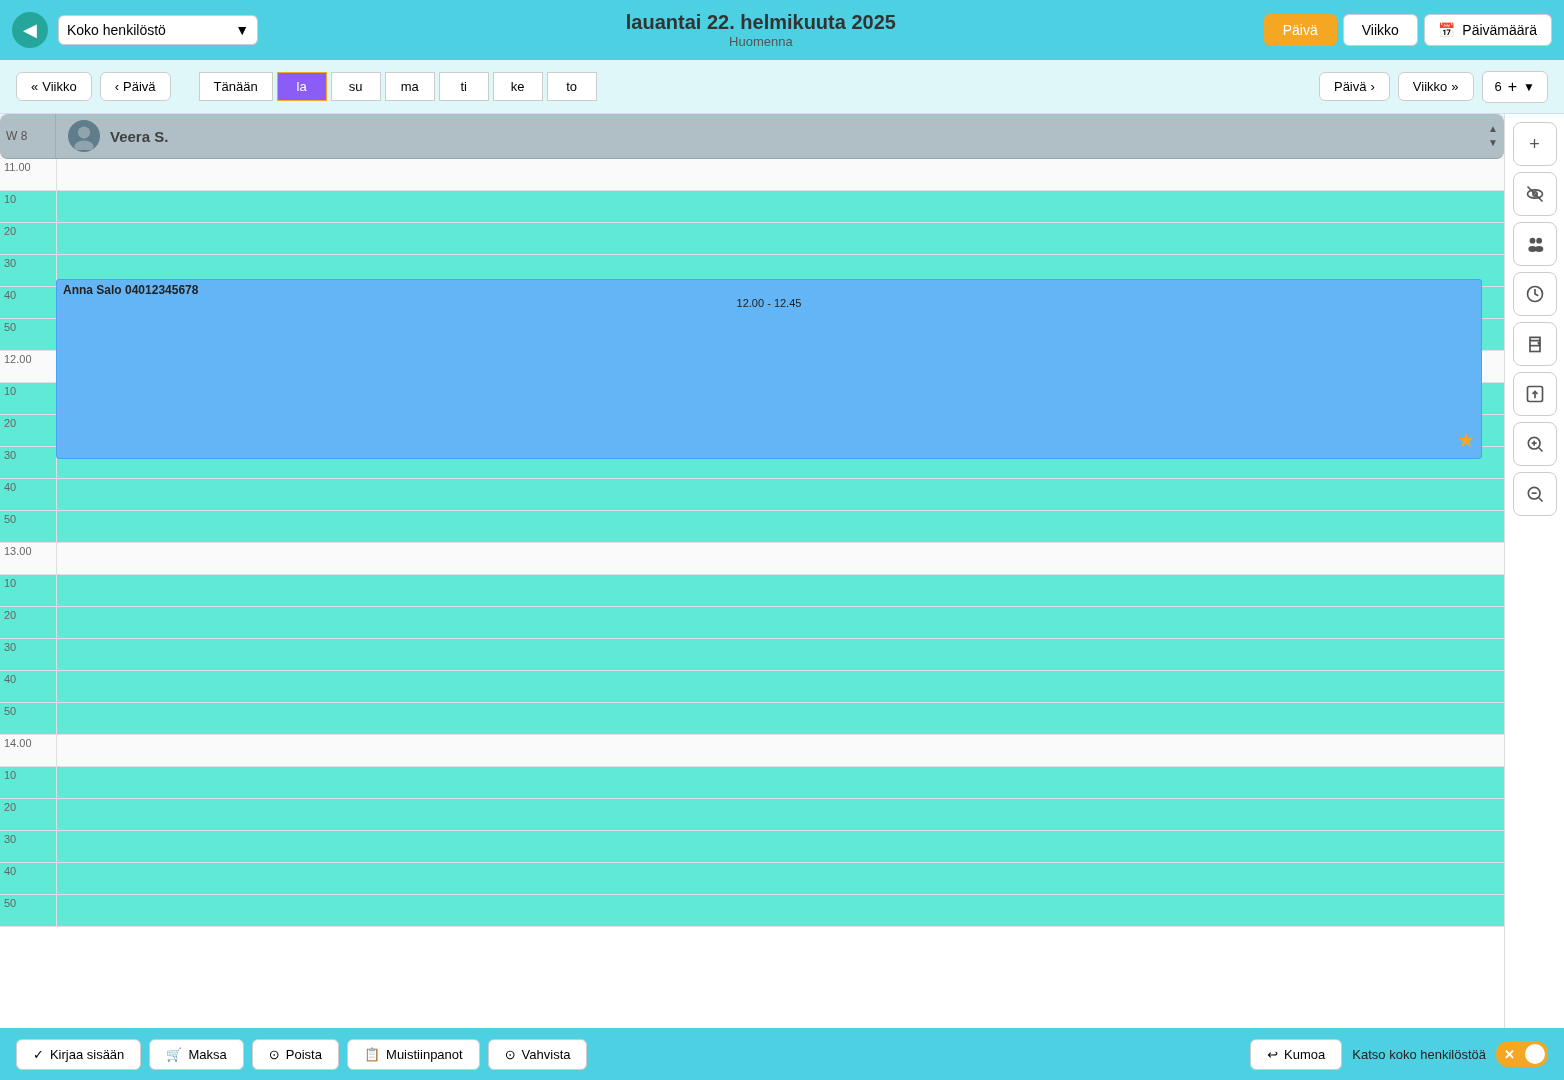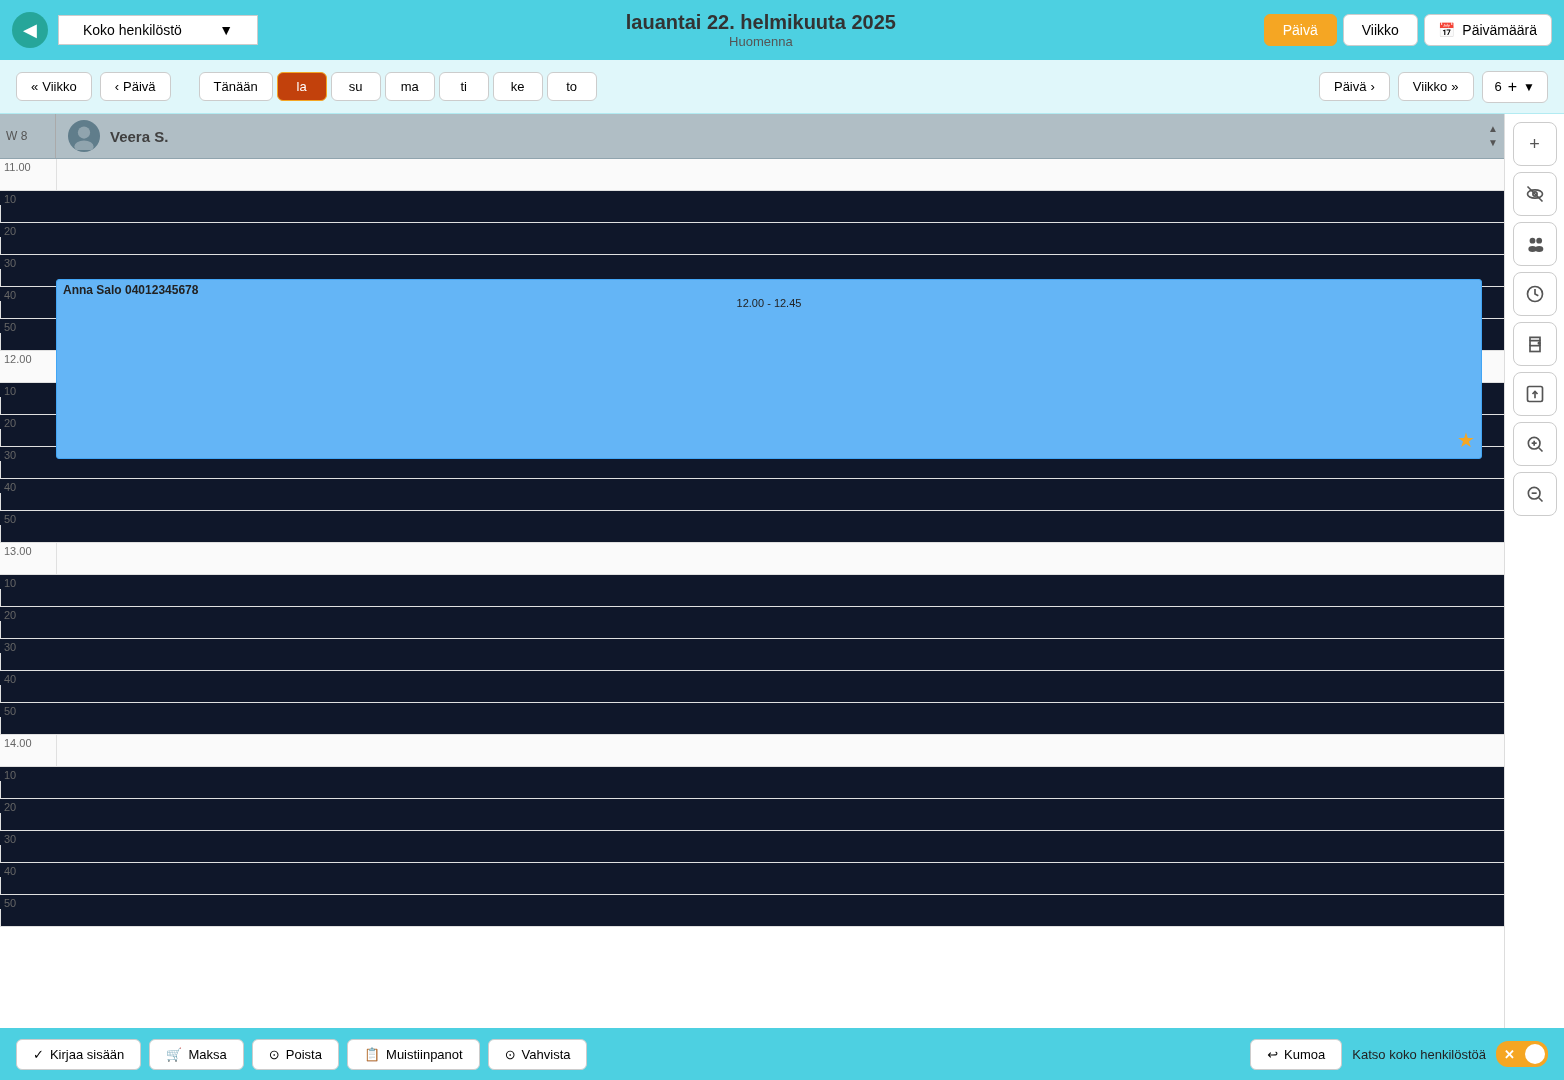--- a/index.html
+++ b/index.html
@@ -20,22 +20,22 @@
       border-radius: 50%;
       width: 36px; height: 36px;
       cursor: pointer;
       color: white;
       font-size: 18px;
       display: flex; align-items: center; justify-content: center;
     }
     .staff-dropdown {
       background: white;
       border: 1px solid #ccc;
-      border-radius: 0;
-      padding: 6px 24px;
+      border-radius: 6px;
+      padding: 6px 8px;
       font-size: 14px;
       display: flex; align-items: center; gap: 8px;
       cursor: pointer;
       min-width: 200px;
     }
     .title-block {
       flex: 1;
       text-align: center;
     }
     .title-block .main-title {
@@ -91,29 +91,29 @@
       font-size: 13px;
       cursor: pointer;
       display: flex; align-items: center; gap: 4px;
     }
     .day-tabs {
       display: flex; gap: 4px; margin-left: 20px;
     }
     .day-tab {
       background: white;
       border: 1px solid #ccc;
-      border-radius: 6px;
+      border-radius: 0;
       padding: 6px 14px;
       font-size: 13px;
       cursor: pointer;
       min-width: 50px;
       text-align: center;
     }
     .day-tab.active {
-      background: #c2410c;
+      background: #8b5cf6;
       color: white;
       border-color: #f5a623;
     }
     .right-nav {
       margin-left: auto;
       display: flex; align-items: center; gap: 8px;
     }
     .zoom-control {
       background: white;
       border: 1px solid #ccc;
@@ -171,22 +171,21 @@
     .time-row {
       display: flex;
       border-bottom: 1px solid #e0e0e0;
       height: 32px;
       position: relative;
     }
     .time-row.hour-row {
       background: #fafafa;
     }
     .time-row.sub-row {
-      background: #0f172a;
-      flex-direction: column;
+      background: #5eead4;
     }
     .time-label {
       width: 56px;
       font-size: 11px;
       color: #666;
       padding-left: 4px;
       padding-top: 2px;
       flex-shrink: 0;
     }
     .time-content {
@@ -350,21 +349,21 @@
       <span>6</span>
       <button style="border:none;background:none;cursor:pointer;font-size:16px;">+</button>
       <button style="border:none;background:none;cursor:pointer;font-size:12px;">▼</button>
     </div>
   </div>
 </div>
 
 <div class="main-content">
   <div class="calendar-area">
 
-    <div style="display:flex; background:#b0bec5; border-bottom:1px solid #90a4ae; min-height:42px; align-items:center;">
+    <div style="display:flex; background:#b0bec5; border-bottom:1px solid #90a4ae; min-height:42px; align-items:center;border-radius:8px;">
 
       <div style="width:56px; font-size:12px; color:#555; padding-left:6px; border-right:1px solid #aaa; height:100%; display:flex; align-items:center;">W 8</div>
 
       <div style="flex:1; display:flex; align-items:center; padding:6px 12px; gap:10px; position:relative;">
         <div class="staff-avatar">
           <svg viewBox="0 0 32 32" fill="none">
             <circle cx="16" cy="12" r="7" fill="#90a4ae"></circle>
             <ellipse cx="16" cy="28" rx="11" ry="7" fill="#90a4ae"></ellipse>
           </svg>
         </div>

